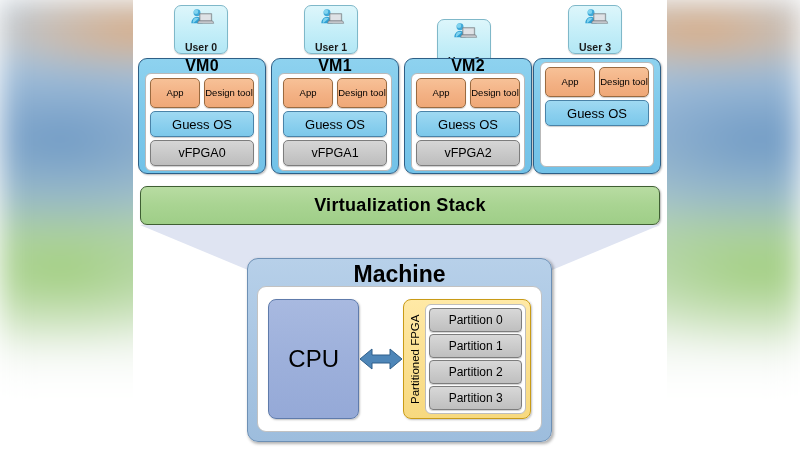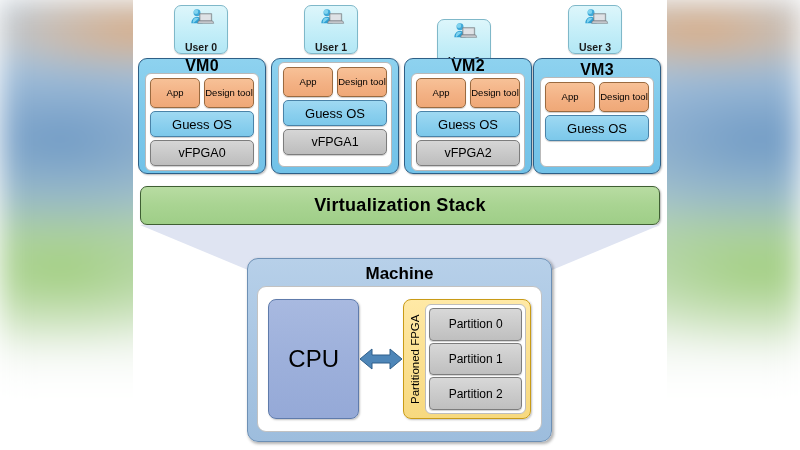--- a/index.html
+++ b/index.html
@@ -159,21 +159,21 @@
     border: 1.3px solid #6d90b5;
     border-radius: 11px;
     background: linear-gradient(180deg, #b7d0e9 0%, #a9c6e3 50%, #9dbddd 100%);
     box-shadow: 1.5px 1.5px 3px rgba(0,0,0,0.3);
     flex-direction: column;
     align-items: stretch;
     padding: 3px 9px 9px 9px;
   }
   .machine-title {
     text-align: center;
-    font-size: 17px;
+    font-size: 23px;
     font-weight: bold;
     line-height: 24px;
     color: #000;
   }
   .machine-inner {
     flex: 1;
     background: #ffffff;
     border: 1px solid #c2c2c2;
     border-radius: 9px;
     display: flex;
@@ -305,20 +305,21 @@
       <div class="apps-row">
         <div class="app-cell">App</div>
         <div class="app-cell">Design tool</div>
       </div>
       <div class="os-cell">Guess OS</div>
       <div class="fpga-cell">vFPGA0</div>
     </div>
   </div>
 
   <div class="node vm-box" style="left:271px; top:58px;">
+    <div class="vm-title">VM1</div>
     <div class="vm-inner">
       <div class="apps-row">
         <div class="app-cell">App</div>
         <div class="app-cell">Design tool</div>
       </div>
       <div class="os-cell">Guess OS</div>
       <div class="fpga-cell">vFPGA1</div>
     </div>
   </div>
 
@@ -328,21 +329,20 @@
       <div class="apps-row">
         <div class="app-cell">App</div>
         <div class="app-cell">Design tool</div>
       </div>
       <div class="os-cell">Guess OS</div>
       <div class="fpga-cell">vFPGA2</div>
     </div>
   </div>
 
   <div class="node vm-box" style="left:533px; top:58px;">
-    <div class="vm-title">VM3</div>
     <div class="vm-inner">
       <div class="apps-row">
         <div class="app-cell">App</div>
         <div class="app-cell">Design tool</div>
       </div>
       <div class="os-cell">Guess OS</div>
     </div>
   </div>
 
   <div class="node stack-bar">
@@ -364,19 +364,20 @@
           <polygon points="1,13 13,3 13,9 31,9 31,3 43,13 31,23 31,17 13,17 13,23" fill="#4e86b8" stroke="#2f5f8b" stroke-width="1"></polygon>
         </svg>
       </div>
 
       <div class="fpga-box">
         <div class="fpga-vlabel">Partitioned FPGA</div>
         <div class="part-stack">
           <div class="part-cell">Partition 0</div>
           <div class="part-cell">Partition 1</div>
           <div class="part-cell">Partition 2</div>
+          <div class="part-cell">Partition 3</div>
         </div>
       </div>
 
     </div>
   </div>
 
 </div>
 
 </body></html>

